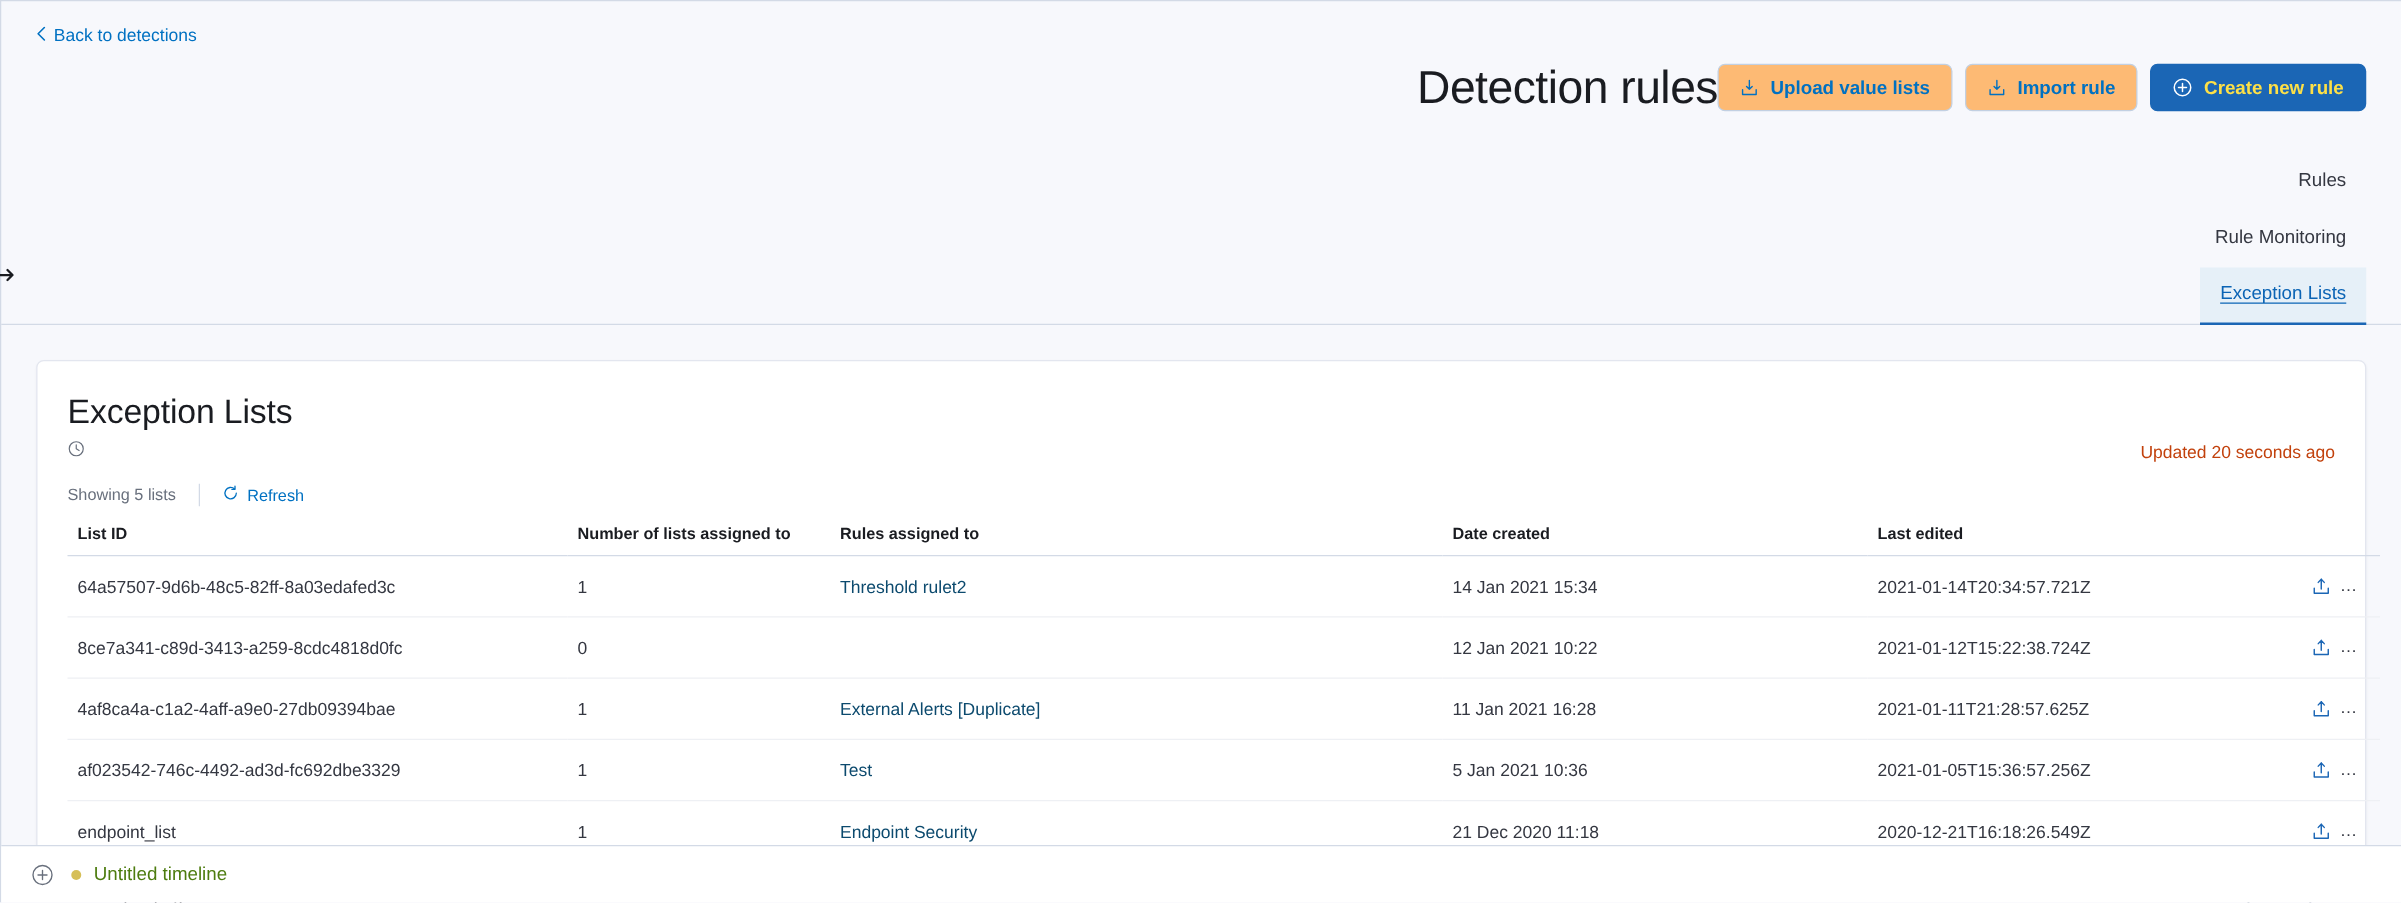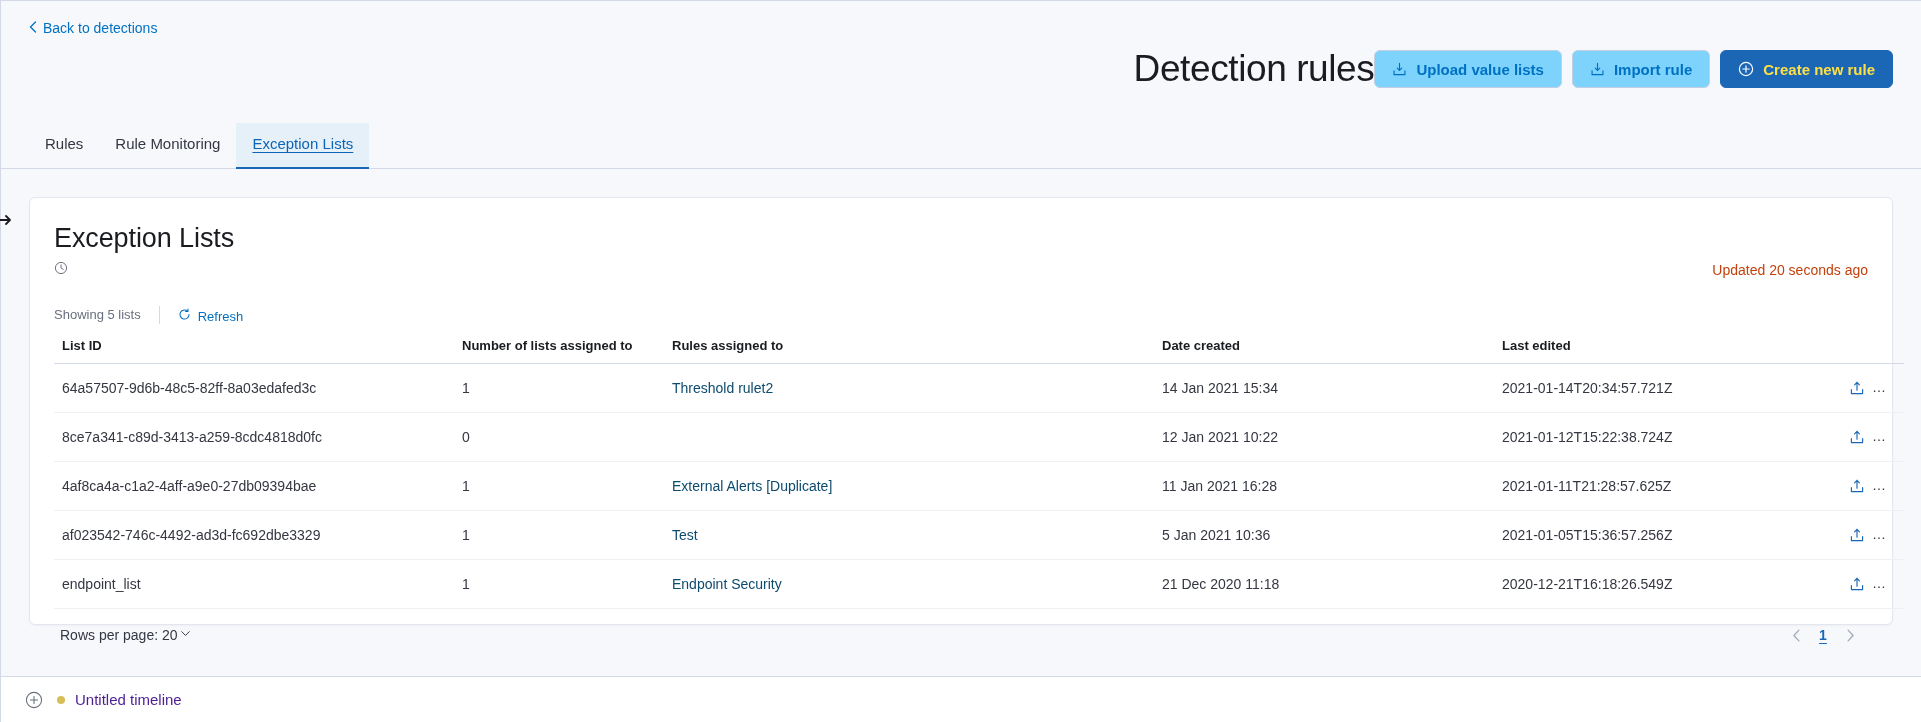--- a/index.html
+++ b/index.html
@@ -63,41 +63,42 @@
     padding: 0 17px;
     border-radius: 6px;
     font-size: 15px;
     font-weight: 600;
     line-height: 1;
     cursor: pointer;
     white-space: nowrap;
     user-select: none;
   }
   .btn-empty {
-    background: #7dd3fc;
+    background: #fdba74;
     border: 1px solid #c2d0e2;
     color: #0071c2;
   }
   .btn-primary {
     background: #1b66b5;
     border: 1px solid #1b66b5;
     color: #fde047;
   }
   .btn svg { display:block; }
 
   
   .tabs-wrap {
     padding: 0 28px;
     margin-top: 30px;
     border-bottom: 1px solid #d3dae6;
   }
   .tabs {
     display: flex;
     align-items: flex-end;
     gap: 0;
+    flex-direction: column;
   }
   .tab {
     position: relative;
     padding: 10px 16px 13px 16px;
     font-size: 15px;
     line-height: 22px;
     color: #343741;
     cursor: pointer;
     background: transparent;
     white-space: nowrap;
@@ -140,23 +141,23 @@
     display: flex;
     align-items: center;
     gap: 7px;
     font-size: 14px;
     color: #c2410c;
     line-height: 20px;
     justify-content: space-between;
   }
   .utility-bar {
     display: flex;
-    align-items: flex-end;
+    align-items: center;
     gap: 0;
-    margin-top: 26px;
+    margin-top: 16px;
     padding-bottom: 2px;
   }
   .showing {
     font-size: 13px;
     color: #69707d;
     line-height: 18px;
   }
   .util-sep {
     width: 1px;
     height: 18px;
@@ -282,21 +283,21 @@
     padding: 0 24px;
     gap: 14px;
   }
   .tl-plus { display:flex; align-items:center; cursor:pointer; color:#69707d; }
   .tl-dot {
     width: 8px; height: 8px; border-radius: 50%;
     background: #d6bf57;
     display: inline-block;
   }
   .tl-name {
-    color: #4c1d95;
+    color: #4d7c0f;
     font-size: 15px;
     cursor: pointer;
     margin-left: -4px;
   }
 
   
   .left-handle {
     position: absolute;
     left: -6px;
     top: 212px;

